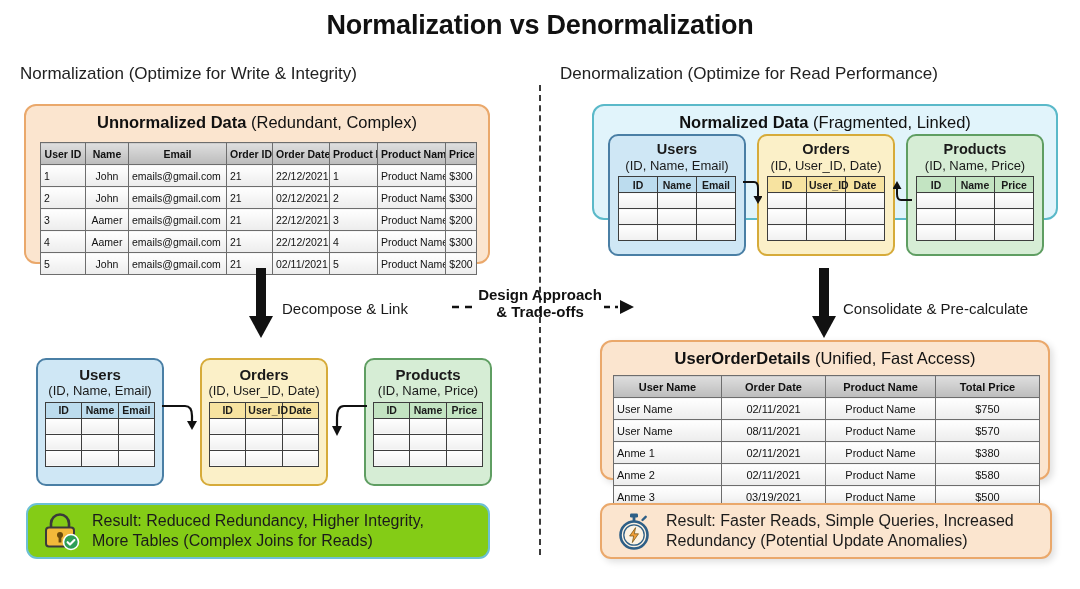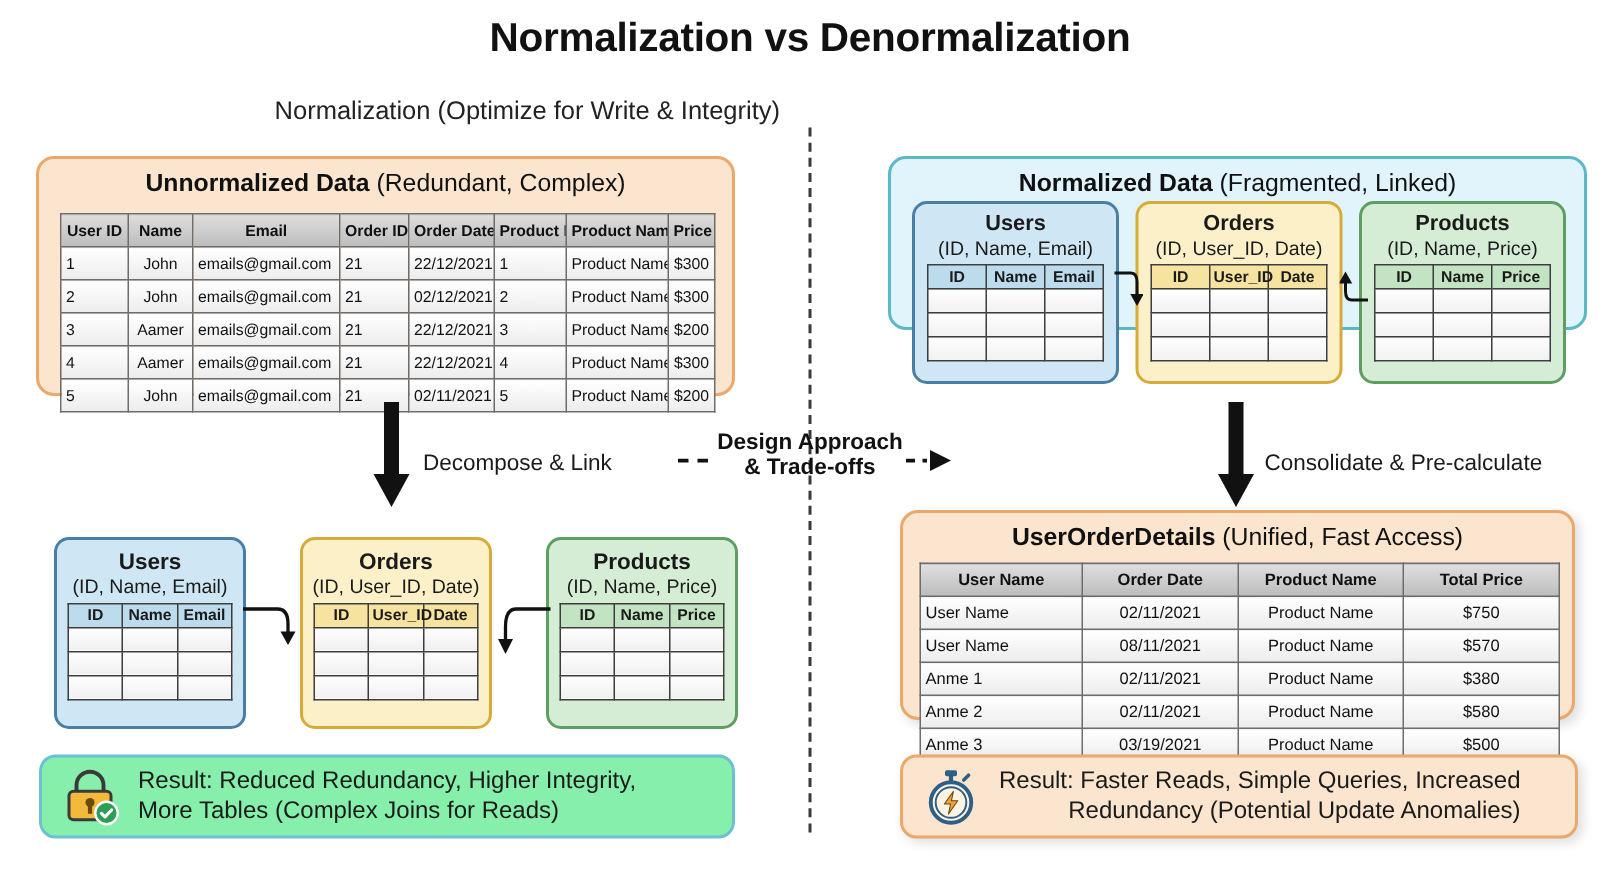--- a/index.html
+++ b/index.html
@@ -14,21 +14,21 @@
   .stage{position:relative;width:1080px;height:589px;}
 
   
   .main-title{
     position:absolute;top:10px;left:0;width:1080px;
     text-align:center;font-size:27px;font-weight:bold;
     letter-spacing:-0.2px;color:#111;
   }
   .col-sub{
     position:absolute;top:64px;font-size:17px;color:#222;
-    text-align:right;white-space:nowrap;
+    text-align:left;white-space:nowrap;
   }
   .col-sub.left{left:20px;width:500px;}
   .col-sub.right{left:560px;width:500px;}
 
   
   .divider{
     position:absolute;left:539px;top:85px;width:0;height:470px;
     border-left:2px dashed #3a3a3a;
   }
 
@@ -122,34 +122,35 @@
     text-align:center;line-height:1.15;white-space:nowrap;
   }
 
   
   .result{
     position:absolute;border-radius:11px;box-sizing:border-box;
     display:flex;align-items:center;gap:12px;padding:6px 12px;
   }
   .result .rtext{font-size:16px;line-height:1.25;color:#1b1b1b;}
   #result-left{left:26px;top:503px;width:464px;height:56px;
-    background:#86efac;border:2px solid #6cc0d4;}
+    background:#84cc16;border:2px solid #6cc0d4;}
   #result-right{left:600px;top:503px;width:452px;height:56px;
     background:#fbe5cf;border:2px solid #eaa86b;
-    box-shadow:3px 3px 7px rgba(0,0,0,0.13);text-align:right;}
+    box-shadow:3px 3px 7px rgba(0,0,0,0.13);}
   .ricon{flex:0 0 auto;width:40px;height:40px;}
 </style>
 </head>
 <body>
 
 <div class="stage">
 
   <div class="main-title">Normalization vs Denormalization</div>
 
   <div class="col-sub left">Normalization (Optimize for Write &amp; Integrity)</div>
+  <div class="col-sub right">Denormalization (Optimize for Read Performance)</div>
 
   <div class="divider"></div>
 
   <div class="panel panel-peach" id="unnormalized-panel">
     <div class="panel-title">
       <b>Unnormalized Data</b><span> (Redundant, Complex)</span>
     </div>
     <table class="grid" id="unnormalized-table">
       <colgroup>
         <col style="width:45px">

